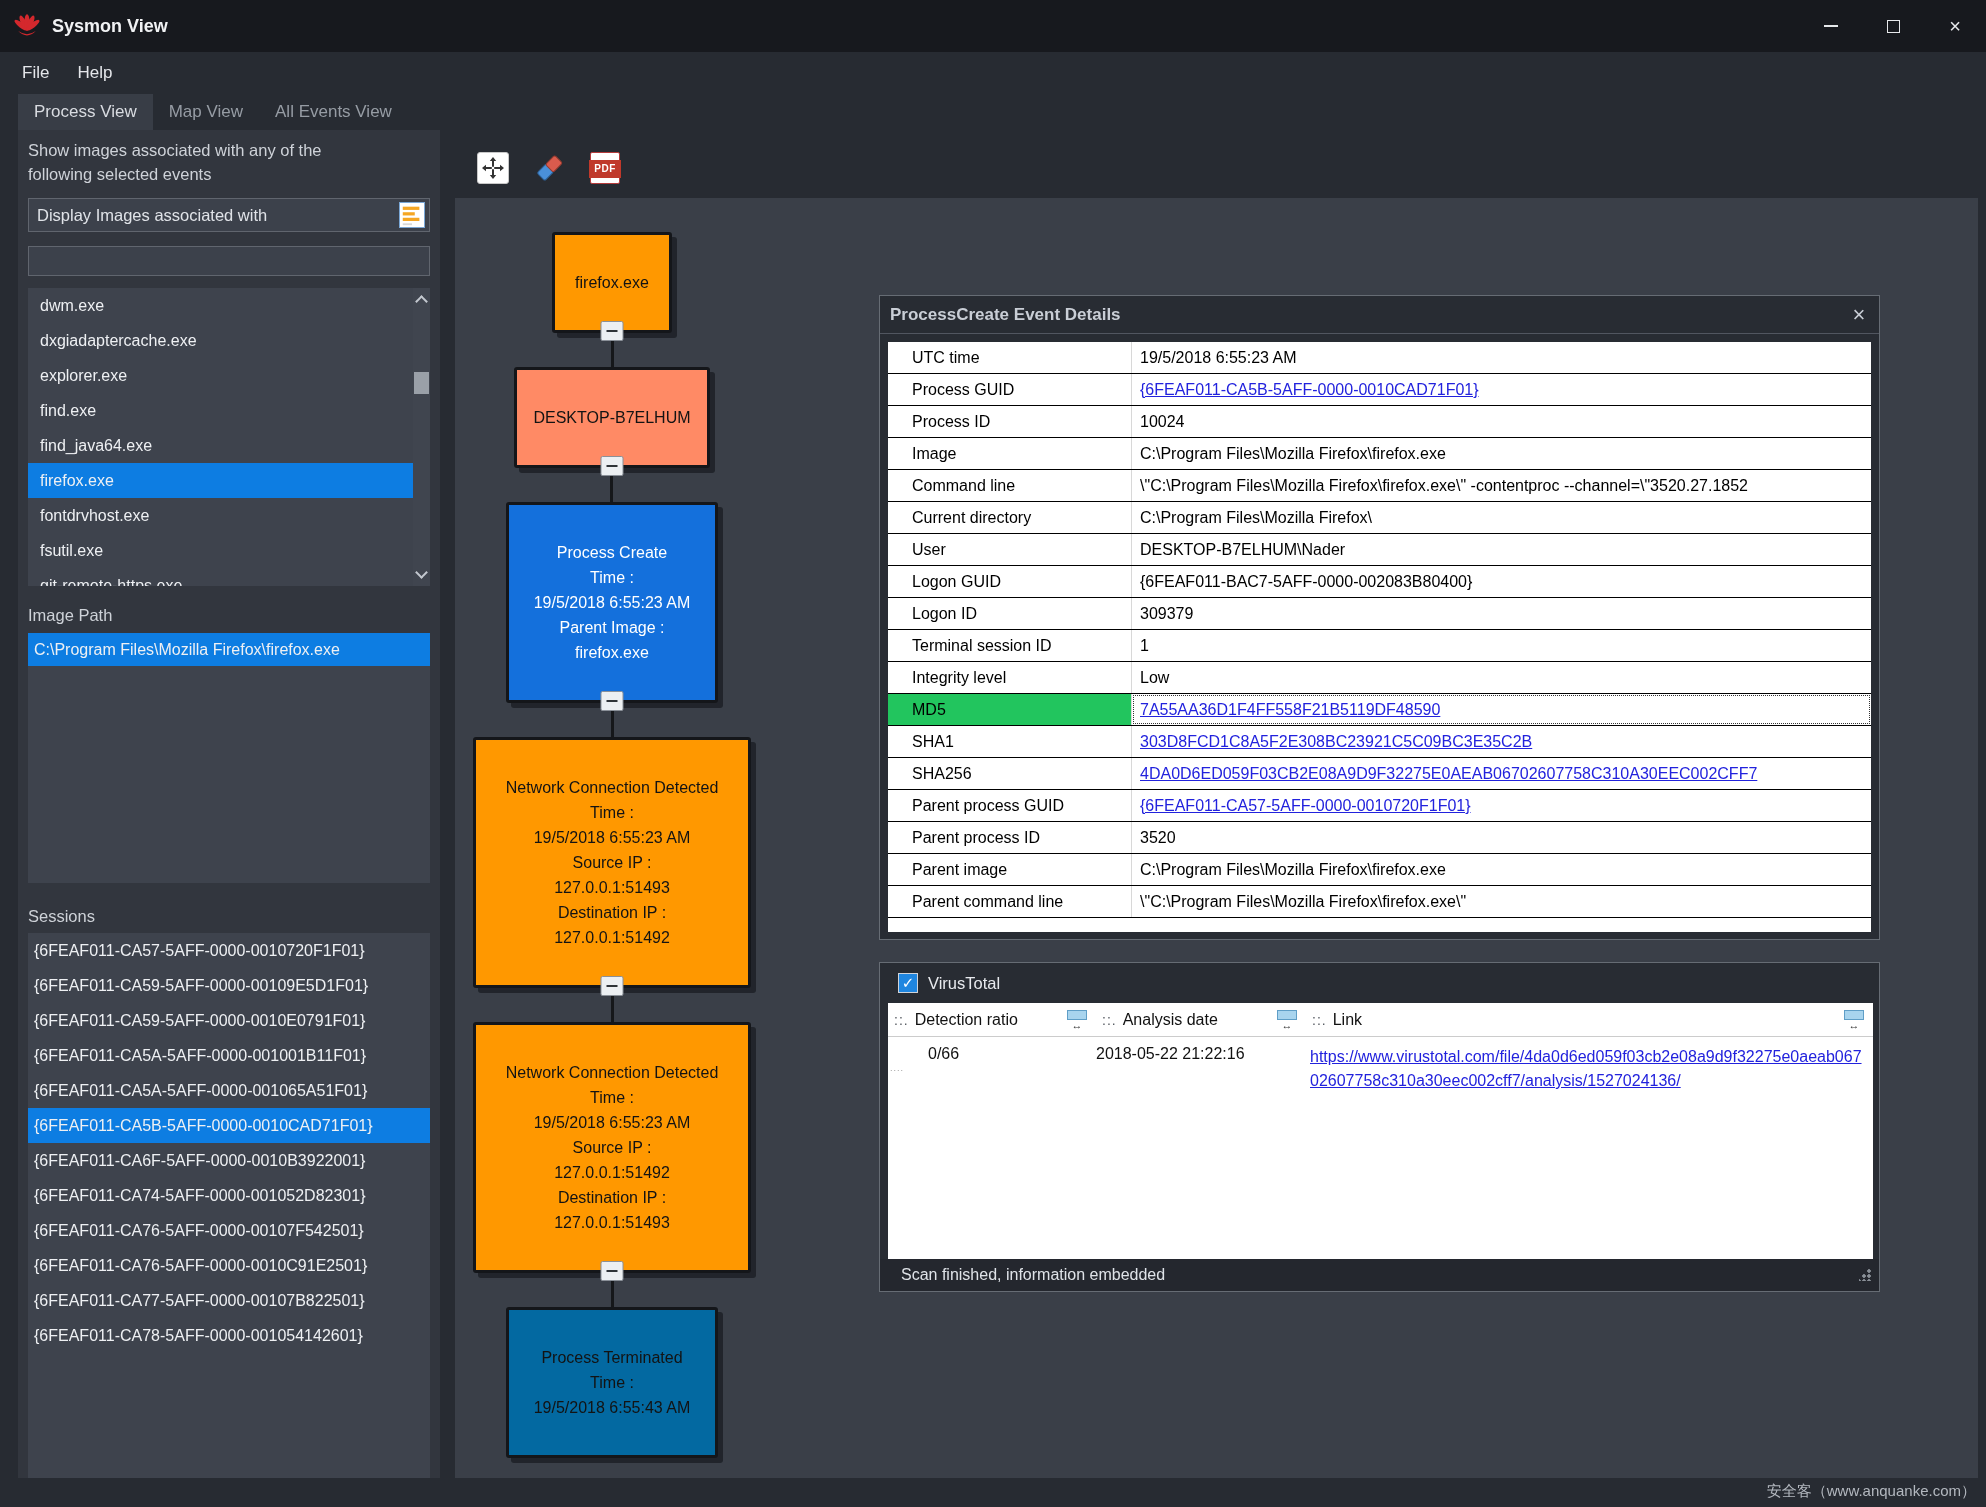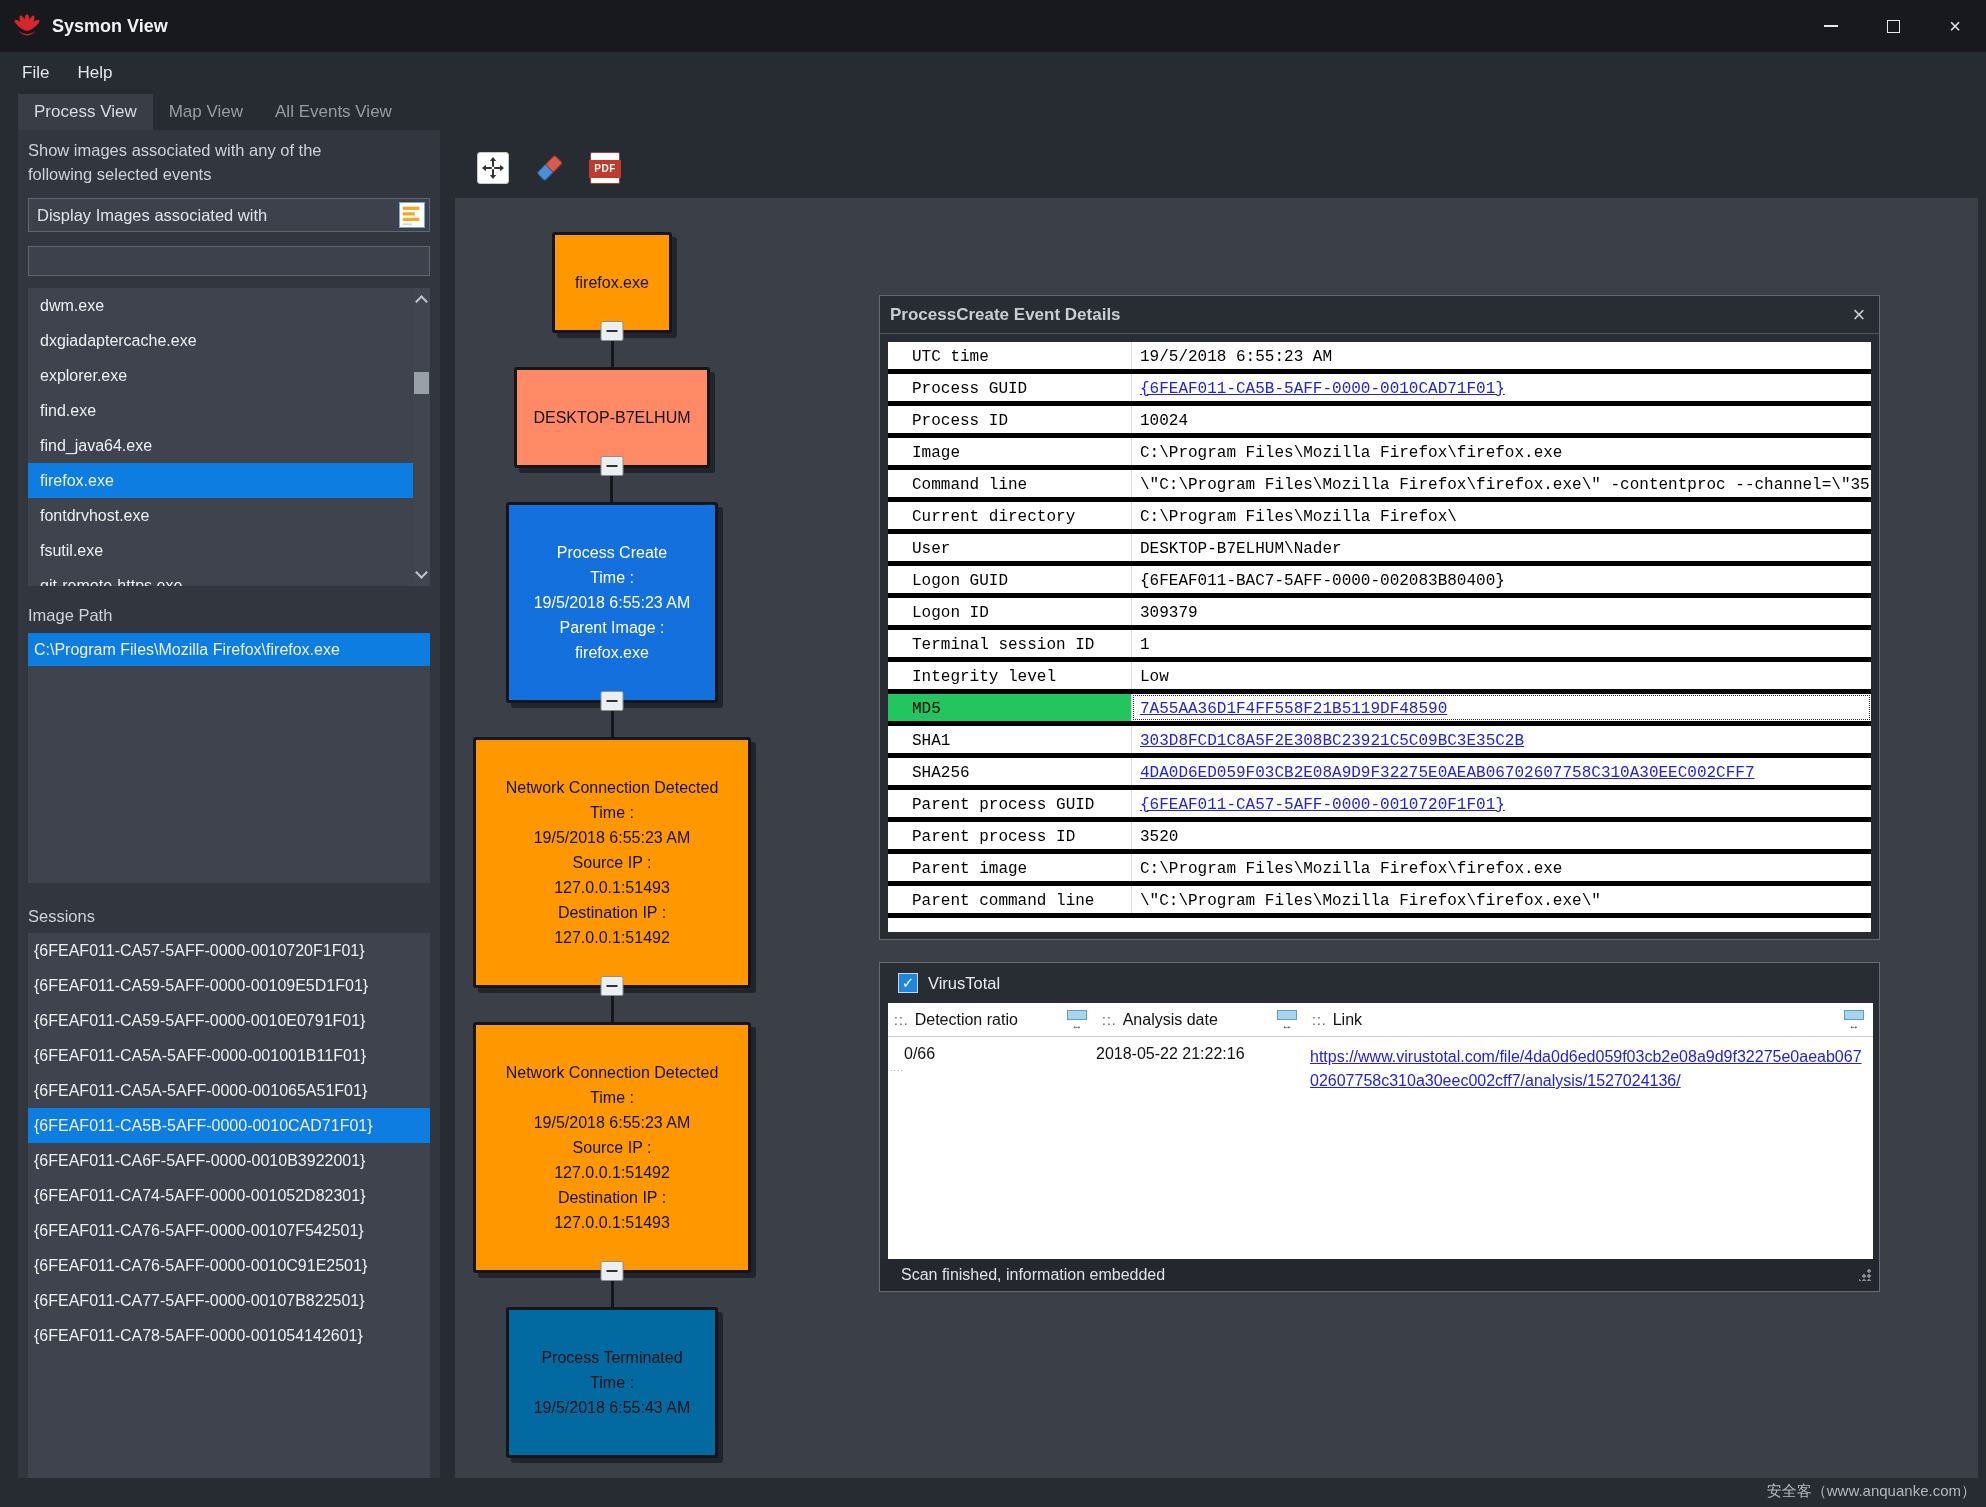--- a/index.html
+++ b/index.html
@@ -71,41 +71,41 @@
   .expander i { display:block; width:11px; height:2px; background:#2f3338; }
   .connector { width:3px; height:34px; background:#15171a; }
 
   
   .panel { position:absolute; background:#282c33; border:1px solid #666c74; }
   .details-panel { left:424px; top:97px; width:1001px; height:645px; }
   .panel-header { height:38px; display:flex; align-items:center; border-bottom:1px solid #515660; }
   .panel-header .ptitle { margin-left:10px; color:#c9ced6; font-size:17px; font-weight:bold; flex:1; }
   .panel-close { border:none; background:transparent; color:#c9ced6; font-size:22px; width:40px; height:36px; }
   .dtable { position:absolute; left:8px; top:46px; width:983px; height:590px; background:#ffffff; overflow:hidden; }
-  .drow { display:grid; grid-template-columns:244px 1fr; height:32px; border-bottom:5px solid #000000;font-family:Liberation Mono, monospace; }
+  .drow { display:grid; grid-template-columns:244px 1fr; height:32px; border-bottom:1px solid #000000; }
   .dlabel { border-right:1px solid #d8d8d8; padding-left:24px; font-size:16px; color:#000000; line-height:31px; white-space:nowrap; overflow:hidden; }
   .dvalue { padding-left:8px; font-size:16px; color:#000000; line-height:31px; white-space:nowrap; overflow:hidden; }
   .dvalue.link { color:#2222dd; text-decoration:underline; }
   .dvalue.focus { outline:1px dotted #333333; outline-offset:-2px; }
   .drow.sel .dlabel { background:#22c55e; }
 
   
   .vt-panel { left:424px; top:764px; width:1001px; height:330px; }
   .vt-header { height:40px; display:flex; align-items:center; }
   .vt-check { width:20px; height:20px; margin-left:18px; background:#1f86e0; border:1px solid #d0d4da; color:#ffffff; font-size:15px; line-height:18px; text-align:center; }
   .vt-label { margin-left:10px; color:#e8eaee; font-size:16.5px; }
   .vt-grid { position:absolute; left:8px; top:40px; width:985px; height:258px; background:#ffffff; overflow:hidden; }
   .vt-headrow { display:grid; grid-template-columns:208px 210px 1fr; height:34px; border-bottom:1px solid #cccccc; }
   .vt-hcell { display:flex; align-items:center; gap:6px; padding:0 6px; font-size:16px; color:#111111; }
   .vt-hprefix { color:#555a61; font-size:14px; letter-spacing:1px; }
   .resize-ico { margin-left:auto; width:26px; display:flex; flex-direction:column; align-items:center; }
   .resize-ico .bar { width:20px; height:10px; background:#a8d4ee; border:1px solid #5f9ec7; }
   .resize-ico .arr { font-size:11px; line-height:10px; color:#333333; font-style:normal; }
   .vt-datarow { display:grid; grid-template-columns:208px 210px 1fr; }
-  .vt-ratio { padding:8px 0 0 16px; font-size:16px; color:#111111; }
+  .vt-ratio { padding:8px 0 0 40px; font-size:16px; color:#111111; }
   .vt-more { padding-left:2px; font-size:9px; color:#9a9a9a; letter-spacing:1px; }
   .vt-date { padding-top:8px; font-size:16px; color:#111111; }
   .vt-link { padding:8px 4px 0 4px; font-size:16px; line-height:24px; color:#2222dd; text-decoration:underline; word-break:break-all; max-width:560px; }
   .vt-status { position:absolute; left:0; bottom:0; width:100%; height:32px; background:#24272e; display:flex; align-items:center;padding-left:11px; }
   .vt-status .stxt { margin-left:10px; color:#dfe3e8; font-size:16px; flex:1; }
   .grip { margin-right:8px; width:12px; height:12px; background:
     radial-gradient(circle at 10px 2px, #8a9098 1.5px, transparent 2px),
     radial-gradient(circle at 10px 7px, #8a9098 1.5px, transparent 2px),
     radial-gradient(circle at 5px 7px, #8a9098 1.5px, transparent 2px),
     radial-gradient(circle at 10px 12px, #8a9098 1.5px, transparent 2px),

